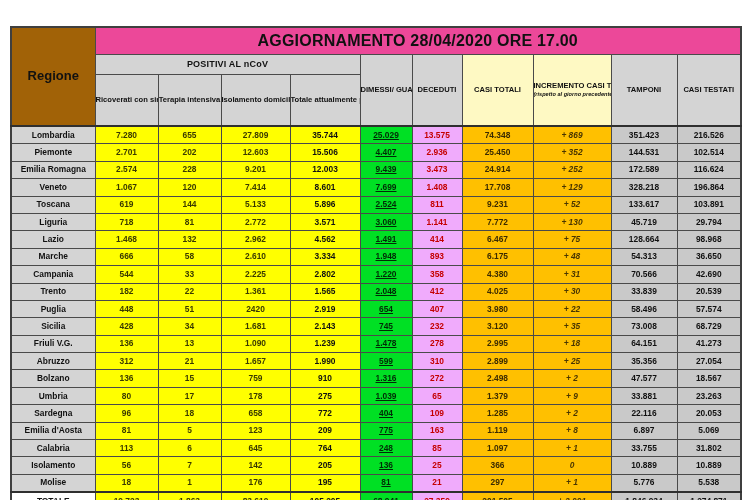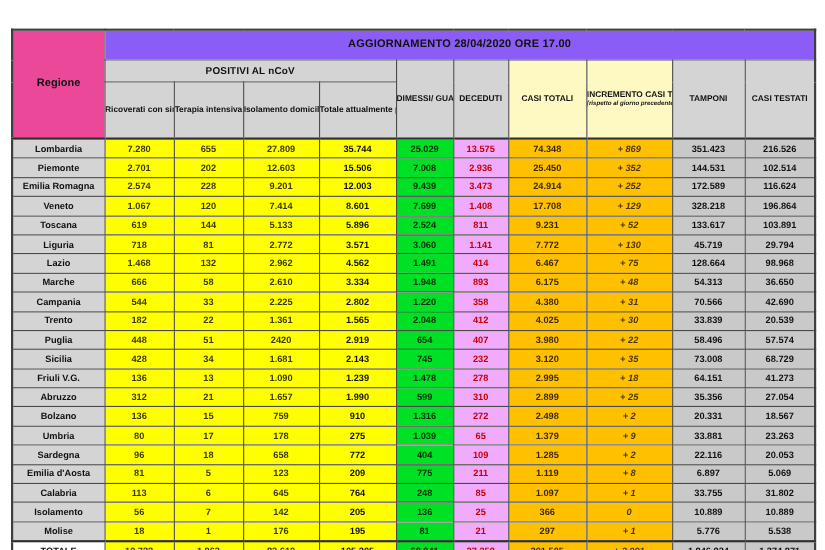--- a/index.html
+++ b/index.html
@@ -30,27 +30,27 @@
     padding: 0;
     text-align: center;
     vertical-align: middle;
     font-weight: bold;
     line-height: 1.08;
     overflow: hidden;
     white-space: nowrap;
   }
   
   .hd-corner {
+    background: #a16207;
+    font-size: 13px;
+    color: #111;
+  }
+  .hd-title {
     background: #ec4899;
-    font-size: 10px;
-    color: #111;
-  }
-  .hd-title {
-    background: #8b5cf6;
-    font-size: 10px;
+    font-size: 16px;
     color: #111;
     letter-spacing: .2px;
     height: 26px;
   }
   .hd-group {
     background: #d4d4d4;
     font-size: 9px;
     color: #111;
     height: 19px;
     letter-spacing: .2px;
@@ -90,20 +90,21 @@
     color: #3a3a00;
     font-weight: normal;
   }
   .c-yellow.bold {
     color: #111;
     font-weight: bold;
   }
   .c-green {
     background: #00e024;
     color: #002b06;
+    text-decoration: underline;
   }
   .c-red {
     background: #f0abfc;
     color: #c40000;
   }
   .c-gold {
     background: #ffc000;
     color: #3a2a00;
   }
   .c-gold.inc {
@@ -183,21 +184,21 @@
           <td class="c-gold inc">+ 869</td>
           <td class="c-gray">351.423</td>
           <td class="c-gray">216.526</td>
         </tr>
         <tr>
           <td class="c-reg">Piemonte</td>
           <td class="c-yellow">2.701</td>
           <td class="c-yellow">202</td>
           <td class="c-yellow">12.603</td>
           <td class="c-yellow bold">15.506</td>
-          <td class="c-green">7.008</td>
+          <td class="c-green">4.407</td>
           <td class="c-red">2.936</td>
           <td class="c-gold">25.450</td>
           <td class="c-gold inc">+ 352</td>
           <td class="c-gray">144.531</td>
           <td class="c-gray">102.514</td>
         </tr>
         <tr>
           <td class="c-reg">Emilia Romagna</td>
           <td class="c-yellow">2.574</td>
           <td class="c-yellow">228</td>
@@ -356,21 +357,21 @@
         <tr>
           <td class="c-reg">Bolzano</td>
           <td class="c-yellow">136</td>
           <td class="c-yellow">15</td>
           <td class="c-yellow">759</td>
           <td class="c-yellow bold">910</td>
           <td class="c-green">1.316</td>
           <td class="c-red">272</td>
           <td class="c-gold">2.498</td>
           <td class="c-gold inc">+ 2</td>
-          <td class="c-gray">20.331</td>
+          <td class="c-gray">47.577</td>
           <td class="c-gray">18.567</td>
         </tr>
         <tr>
           <td class="c-reg">Umbria</td>
           <td class="c-yellow">80</td>
           <td class="c-yellow">17</td>
           <td class="c-yellow">178</td>
           <td class="c-yellow bold">275</td>
           <td class="c-green">1.039</td>
           <td class="c-red">65</td>
@@ -392,21 +393,21 @@
           <td class="c-gray">22.116</td>
           <td class="c-gray">20.053</td>
         </tr>
         <tr>
           <td class="c-reg">Emilia d'Aosta</td>
           <td class="c-yellow">81</td>
           <td class="c-yellow">5</td>
           <td class="c-yellow">123</td>
           <td class="c-yellow bold">209</td>
           <td class="c-green">775</td>
-          <td class="c-red">211</td>
+          <td class="c-red">163</td>
           <td class="c-gold">1.119</td>
           <td class="c-gold inc">+ 8</td>
           <td class="c-gray">6.897</td>
           <td class="c-gray">5.069</td>
         </tr>
         <tr>
           <td class="c-reg">Calabria</td>
           <td class="c-yellow">113</td>
           <td class="c-yellow">6</td>
           <td class="c-yellow">645</td>

